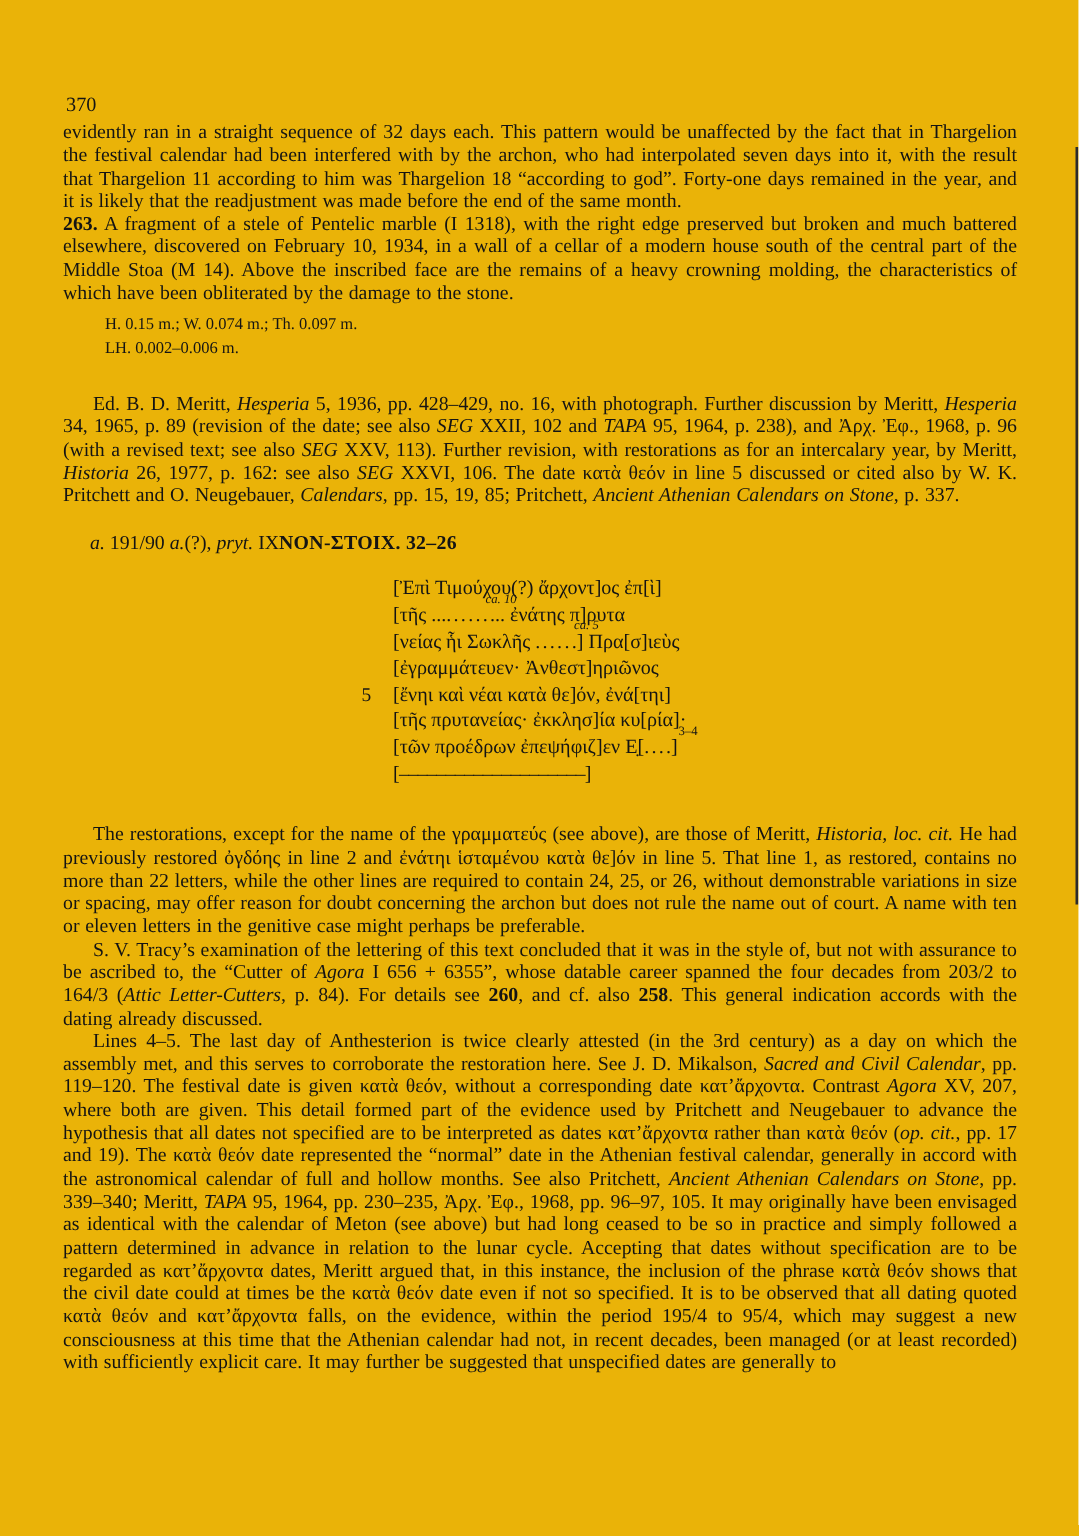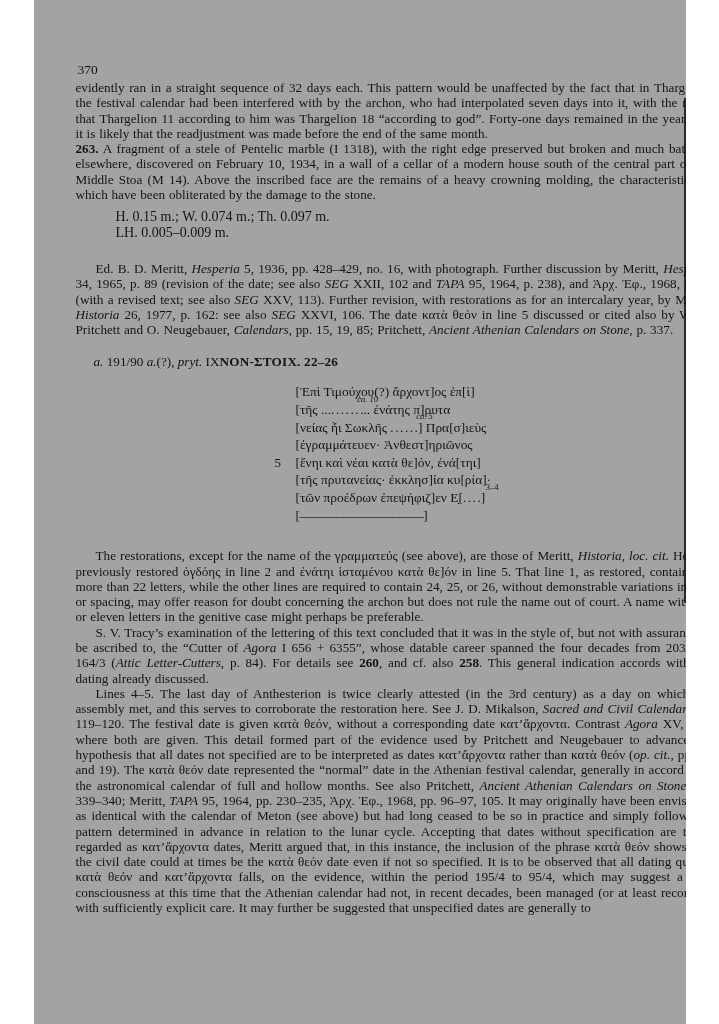--- a/index.html
+++ b/index.html
@@ -1,18 +1,18 @@
 <!DOCTYPE html>
 <html><head>
 <meta charset="utf-8">
 <style>
   html,body { margin:0; padding:0; background:#ffffff; }
   .page {
-    position:relative; width:652px; height:1024px; margin:0 auto;
-    background:#a3a3a3; color:#141414; overflow:hidden;
+    position:relative; width:719px; height:1024px; margin:0 auto;
+    background:#eab308; color:#141414; overflow:hidden;
     font-family:"Liberation Serif","DejaVu Serif",serif;
   }
   .edge-artifact {
     position:absolute; right:0px; top:98px; width:2px; height:505px;
     background:#2b2b2b;
   }
   .content { position:absolute; left:42px; top:62px; width:636px; }
 
   .pagehead { position:relative; height:18px; }
   .page-num { position:absolute; left:2px; top:0; font-size:13.5px; }
@@ -26,21 +26,21 @@
     margin:0; text-indent:20px; word-spacing:0.5px;
   }
   .para.noindent { text-indent:0; }
   .intro { margin-top:0; }
 
   .sec-heading {
     text-align:center; font-size:13px; letter-spacing:0.5px;
     margin-top:23px; margin-bottom:7px; font-weight:600;
   }
 
-  .measure { margin:7px 0 6px 40px; font-size:14px; line-height:15.3px; }
+  .measure { margin:7px 0 6px 28px; font-size:11px; line-height:15.3px; }
   .measure div { margin:0; }
 
   .biblio { margin-top:21px; }
 
   .dateline {
     display:flex; justify-content:flex-start; align-items:baseline;
     margin-top:17px; font-size:13.2px;
   }
   .dateline .left { padding-left:18px; }
   .dateline .right { letter-spacing:0.2px; font-weight:600; }
@@ -74,28 +74,28 @@
       <span class="page-num">370</span>
     </div>
 
     <p class="para noindent intro"><span>evidently ran in a straight sequence of 32 days each.  This pattern would be unaffected by the fact that in Thargelion the festival calendar had been interfered with by the archon, who had interpolated seven days into it, with the result that Thargelion 11 according to him was Thargelion 18 “according to god”. Forty-one days remained in the year, and it is likely that the readjustment was made before the end of the same month.</span></p>
 
 
     <p class="para noindent"><span style="font-weight: bold;">263.</span><span>  A fragment of a stele of Pentelic marble (I 1318), with the right edge preserved but broken and much battered elsewhere, discovered on February 10, 1934, in a wall of a cellar of a modern house south of the central part of the Middle Stoa (M 14).  Above the inscribed face are the remains of a heavy crowning molding, the characteristics of which have been obliterated by the damage to the stone.</span></p>
 
     <div class="measure">
       <div>H. 0.15 m.; W. 0.074 m.; Th. 0.097 m.</div>
-      <div>LH. 0.005–0.009 m.</div>
+      <div>LH. 0.002–0.006 m.</div>
     </div>
 
     <p class="para biblio"><span>Ed. B. D. Meritt, </span><span style="font-style: italic;">Hesperia</span><span> 5, 1936, pp. 428–429, no. 16, with photograph.  Further discussion by Meritt, </span><span style="font-style: italic;">Hesperia</span><span> 34, 1965, p. 89 (revision of the date; see also </span><span style="font-style: italic;">SEG</span><span> XXII, 102 and </span><span style="font-style: italic;">TAPA</span><span> 95, 1964, p. 238), and Ἀρχ. Ἐφ., 1968, p. 96 (with a revised text; see also </span><span style="font-style: italic;">SEG</span><span> XXV, 113).  Further revision, with restorations as for an intercalary year, by Meritt, </span><span style="font-style: italic;">Historia</span><span> 26, 1977, p. 162: see also </span><span style="font-style: italic;">SEG</span><span> XXVI, 106.  The date κατὰ θεόν in line 5 discussed or cited also by W. K. Pritchett and O. Neugebauer, </span><span style="font-style: italic;">Calendars</span><span>, pp. 15, 19, 85; Pritchett, </span><span style="font-style: italic;">Ancient Athenian Calendars on Stone</span><span>, p. 337.</span></p>
 
     <div class="dateline">
       <span class="left"><span style="font-style: italic;">a.</span><span> 191/90 </span><span style="font-style: italic;">a.</span><span>(?), </span><span style="font-style: italic;">pryt.</span><span> IX</span></span>
-      <span class="right">NON-ΣΤΟΙΧ. 22–26</span>
+      <span class="right">NON-ΣΤΟΙΧ. 32–26</span>
     </div>
 
     <div class="inscription">
         <div class="ins-line"><span class="ins-num"></span><span><span>[Ἐπὶ Τιμούχου(?) ἄρχοντ]ος ἐπ[ὶ]</span></span></div>
         <div class="ins-line"><span class="ins-num"></span><span><span>[τῆς ...</span><span class="lacuna"><span class="lacuna-label it">ca. 10</span><span class="lacuna-dots">......</span></span><span>... ἐνάτης π]ρυτα</span></span></div>
         <div class="ins-line"><span class="ins-num"></span><span><span>[νείας ἧι Σωκλῆς </span><span class="lacuna"><span class="lacuna-label it">ca. 5</span><span class="lacuna-dots">.....</span></span><span>.] Πρα[σ]ιεὺς</span></span></div>
         <div class="ins-line"><span class="ins-num"></span><span><span>[ἐγραμμάτευεν· Ἀνθεστ]ηριῶνος</span></span></div>
         <div class="ins-line"><span class="ins-num">5</span><span><span>[ἔνηι καὶ νέαι κατὰ θε]όν, ἐνά[τηι]</span></span></div>
         <div class="ins-line"><span class="ins-num"></span><span><span>[τῆς πρυτανείας· ἐκκλησ]ία κυ[ρία]·</span></span></div>
         <div class="ins-line"><span class="ins-num"></span><span><span>[τῶν προέδρων ἐπεψήφιζ]εν Ε̣[</span><span class="lacuna"><span class="lacuna-label">3–4</span><span class="lacuna-dots">...</span></span><span>.]</span></span></div>

